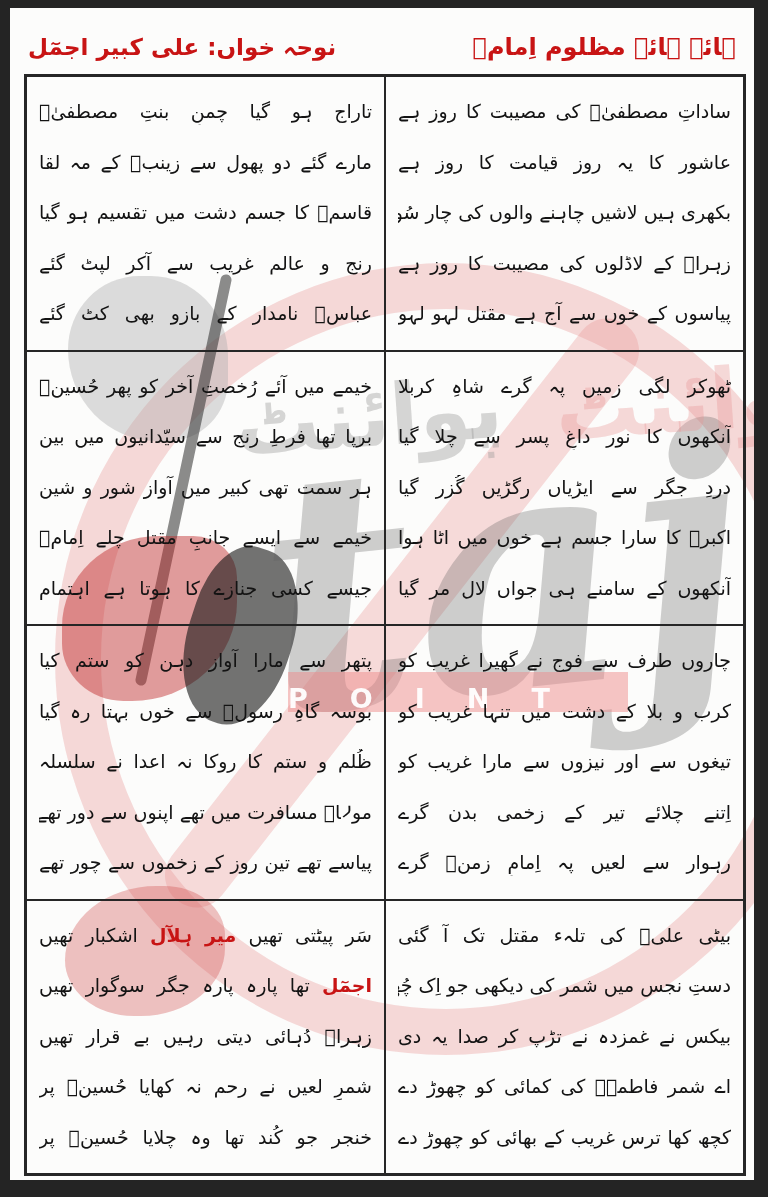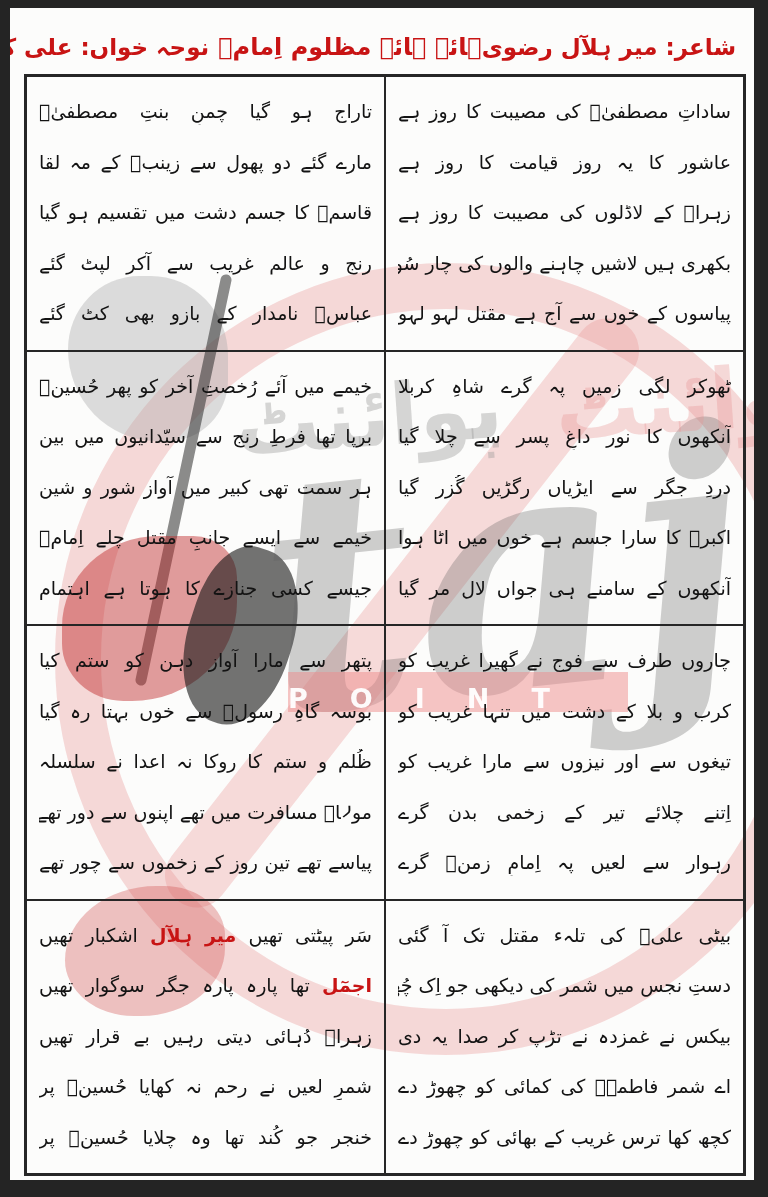--- a/index.html
+++ b/index.html
@@ -67,32 +67,31 @@
       <div class="wm-blob-low"></div>
       <div class="wm-script">taj</div>
       <div class="wm-urdu-echo">پوائنٹ</div>
       <div class="wm-urdu">پوائنٹ</div>
       <div class="wm-band">
         <span>POINT</span>
       </div>
     </div>
 
     <div class="header">
-      <div class="h-item">شاعر: میر ہلآل رضوی</div>
       <div class="h-item h-title">ہائے ہائے مظلوم اِمامؑ</div>
       <div class="h-item">نوحہ خواں: علی کبیر اجمٓل</div>
     </div>
 
     <div class="lyrics-table">
 
       <div class="cell">
         <div class="line">ساداتِ مصطفیٰؐ کی مصیبت کا روز ہے</div>
         <div class="line">عاشور کا یہ روز قیامت کا روز ہے</div>
+        <div class="line">بکھری ہیں لاشیں چاہنے والوں کی چار سُو</div>
         <div class="line">زہراؑ کے لاڈلوں کی مصیبت کا روز ہے</div>
-        <div class="line">بکھری ہیں لاشیں چاہنے والوں کی چار سُو</div>
         <div class="line">پیاسوں کے خوں سے آج ہے مقتل لہو لہو</div>
       </div>
 
       <div class="cell">
         <div class="line">تاراج ہو گیا چمنِ بنتِ مصطفیٰؐ</div>
         <div class="line">مارے گئے دو پھول سے زینبؑ کے مہ لقا</div>
         <div class="line">قاسمؑ کا جسم دشت میں تقسیم ہو گیا</div>
         <div class="line">رنج و عالم غریب سے آکر لپٹ گئے</div>
         <div class="line">عباسؑ نامدار کے بازو بھی کٹ گئے</div>
       </div>

